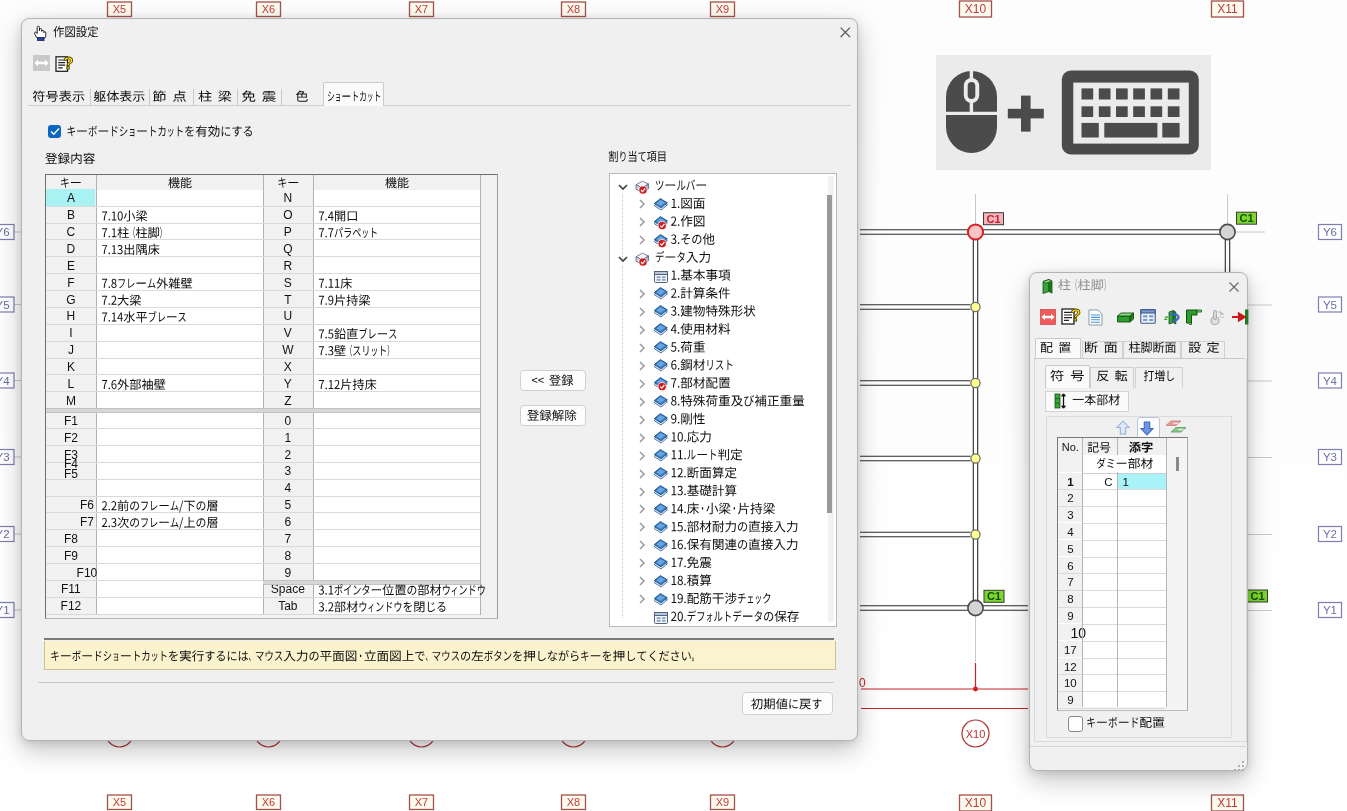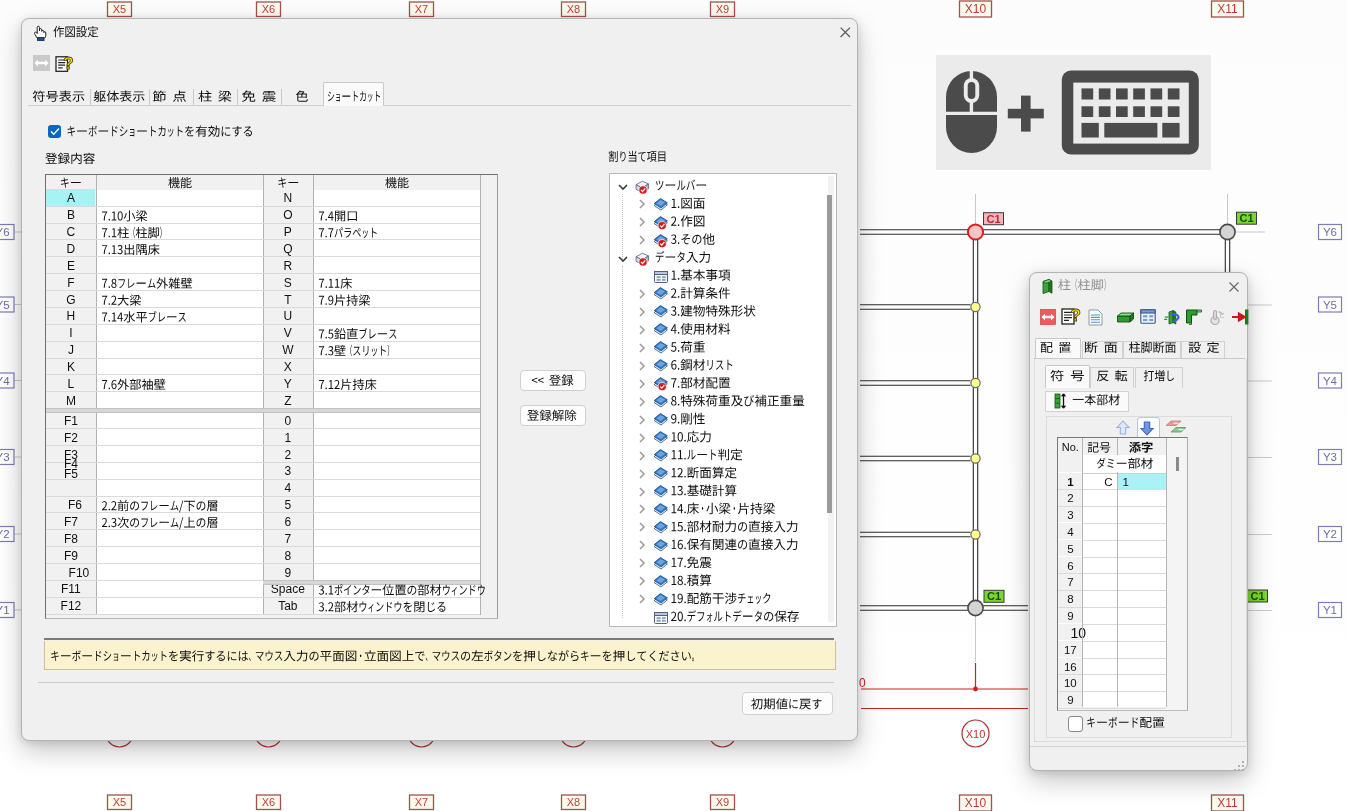--- a/index.html
+++ b/index.html
@@ -357,33 +357,33 @@
 <div style="position:absolute;left:1px;top:271px;width:48.8px;height:15.86px;background:#f1f1f1"></div>
 <div class="kt" style="left:0px;top:272.5px;width:49.8px">F3</div>
 <div style="position:absolute;left:0px;top:286.86px;width:217.1px;height:1px;background:#dadada"></div>
 <div style="position:absolute;left:1px;top:287.86px;width:48.8px;height:15.86px;background:#f1f1f1"></div>
 <div class="kt" style="left:0px;top:282px;width:49.8px">F4</div>
 <div style="position:absolute;left:0px;top:303.72px;width:217.1px;height:1px;background:#dadada"></div>
 <div style="position:absolute;left:1px;top:304.72px;width:48.8px;height:15.86px;background:#f1f1f1"></div>
 <div class="kt" style="left:0px;top:292px;width:49.8px">F5</div>
 <div style="position:absolute;left:0px;top:320.58px;width:217.1px;height:1px;background:#dadada"></div>
 <div style="position:absolute;left:1px;top:321.58px;width:48.8px;height:15.86px;background:#f1f1f1"></div>
-<div class="kt" style="left:4px;top:323.08px;width:49.8px">F6</div>
+<div class="kt" style="left:16px;top:323.08px;width:49.8px">F6</div>
 <div style="position:absolute;left:0px;top:337.44px;width:217.1px;height:1px;background:#dadada"></div>
 <div style="position:absolute;left:1px;top:338.44px;width:48.8px;height:15.86px;background:#f1f1f1"></div>
-<div class="kt" style="left:0px;top:339.94px;width:49.8px">F7</div>
+<div class="kt" style="left:16px;top:339.94px;width:49.8px">F7</div>
 <div style="position:absolute;left:0px;top:354.3px;width:217.1px;height:1px;background:#dadada"></div>
 <div style="position:absolute;left:1px;top:355.3px;width:48.8px;height:15.86px;background:#f1f1f1"></div>
 <div class="kt" style="left:0px;top:356.8px;width:49.8px">F8</div>
 <div style="position:absolute;left:0px;top:371.16px;width:217.1px;height:1px;background:#dadada"></div>
 <div style="position:absolute;left:1px;top:372.16px;width:48.8px;height:15.86px;background:#f1f1f1"></div>
 <div class="kt" style="left:0px;top:373.66px;width:49.8px">F9</div>
 <div style="position:absolute;left:0px;top:388.02px;width:217.1px;height:1px;background:#dadada"></div>
 <div style="position:absolute;left:1px;top:389.02px;width:48.8px;height:15.86px;background:#f1f1f1"></div>
-<div class="kt" style="left:8px;top:390.52px;width:49.8px">F10</div>
+<div class="kt" style="left:16px;top:390.52px;width:49.8px">F10</div>
 <div style="position:absolute;left:0px;top:404.88px;width:217.1px;height:1px;background:#dadada"></div>
 <div style="position:absolute;left:1px;top:405.88px;width:48.8px;height:15.86px;background:#f1f1f1"></div>
 <div class="kt" style="left:0px;top:407.38px;width:49.8px">F11</div>
 <div style="position:absolute;left:0px;top:421.74px;width:217.1px;height:1px;background:#dadada"></div>
 <div style="position:absolute;left:1px;top:422.74px;width:48.8px;height:15.86px;background:#f1f1f1"></div>
 <div class="kt" style="left:0px;top:424.24px;width:49.8px">F12</div>
 <div style="position:absolute;left:0px;top:438.6px;width:217.1px;height:1px;background:#dadada"></div>
 <div style="position:absolute;left:218.1px;top:14.9px;width:48.5px;height:15.86px;background:#f1f1f1"></div>
 <div class="kt" style="left:217.1px;top:16.4px;width:49.5px">N</div>
 <div style="position:absolute;left:217.1px;top:30.76px;width:217.3px;height:1px;background:#dadada"></div>
@@ -746,21 +746,21 @@
 <div class="kt" style="left:0;top:137.42px;width:24.7px;font-size:11.5px;">7</div>
 <div style="position:absolute;left:0;top:152.74px;width:24.7px;height:15.82px;background:#f1f1f1"></div>
 <div class="kt" style="left:0;top:154.24px;width:24.7px;font-size:11.5px;">8</div>
 <div style="position:absolute;left:0;top:169.56px;width:24.7px;height:15.82px;background:#f1f1f1"></div>
 <div class="kt" style="left:0;top:171.06px;width:24.7px;font-size:11.5px;">9</div>
 <div style="position:absolute;left:0;top:186.38px;width:24.7px;height:15.82px;background:#f1f1f1"></div>
 <div class="kt" style="left:8px;top:187.88px;width:24.7px;font-size:14px;">10</div>
 <div style="position:absolute;left:0;top:203.2px;width:24.7px;height:15.82px;background:#f1f1f1"></div>
 <div class="kt" style="left:0;top:204.7px;width:24.7px;font-size:11.5px;">17</div>
 <div style="position:absolute;left:0;top:220.02px;width:24.7px;height:15.82px;background:#f1f1f1"></div>
-<div class="kt" style="left:0;top:221.52px;width:24.7px;font-size:11.5px;">16</div>
+<div class="kt" style="left:0;top:221.52px;width:24.7px;font-size:11.5px;">12</div>
 <div style="position:absolute;left:0;top:236.84px;width:24.7px;height:15.82px;background:#f1f1f1"></div>
 <div class="kt" style="left:0;top:238.34px;width:24.7px;font-size:11.5px;">10</div>
 <div style="position:absolute;left:0;top:253.66px;width:24.7px;height:15.82px;background:#f1f1f1"></div>
 <div class="kt" style="left:0;top:255.16px;width:24.7px;font-size:11.5px;">9</div>
 <div style="position:absolute;left:0;top:16.8px;width:24.7px;height:17.2px;background:#f1f1f1"></div>
 <div style="position:absolute;left:24.4px;top:0;width:1px;height:269.4px;background:#b5b5b5"></div>
 <div style="position:absolute;left:58.6px;top:0;width:1px;height:269.4px;background:#b5b5b5"></div>
 <div style="position:absolute;left:108.1px;top:0;width:1px;height:269.4px;background:#b5b5b5"></div>
 <div style="position:absolute;left:24.4px;top:0;width:1px;height:269.4px;background:#b5b5b5"></div>
 <div style="position:absolute;left:24.9px;top:17.3px;width:82.7px;height:16.7px;background:#fff"></div>

